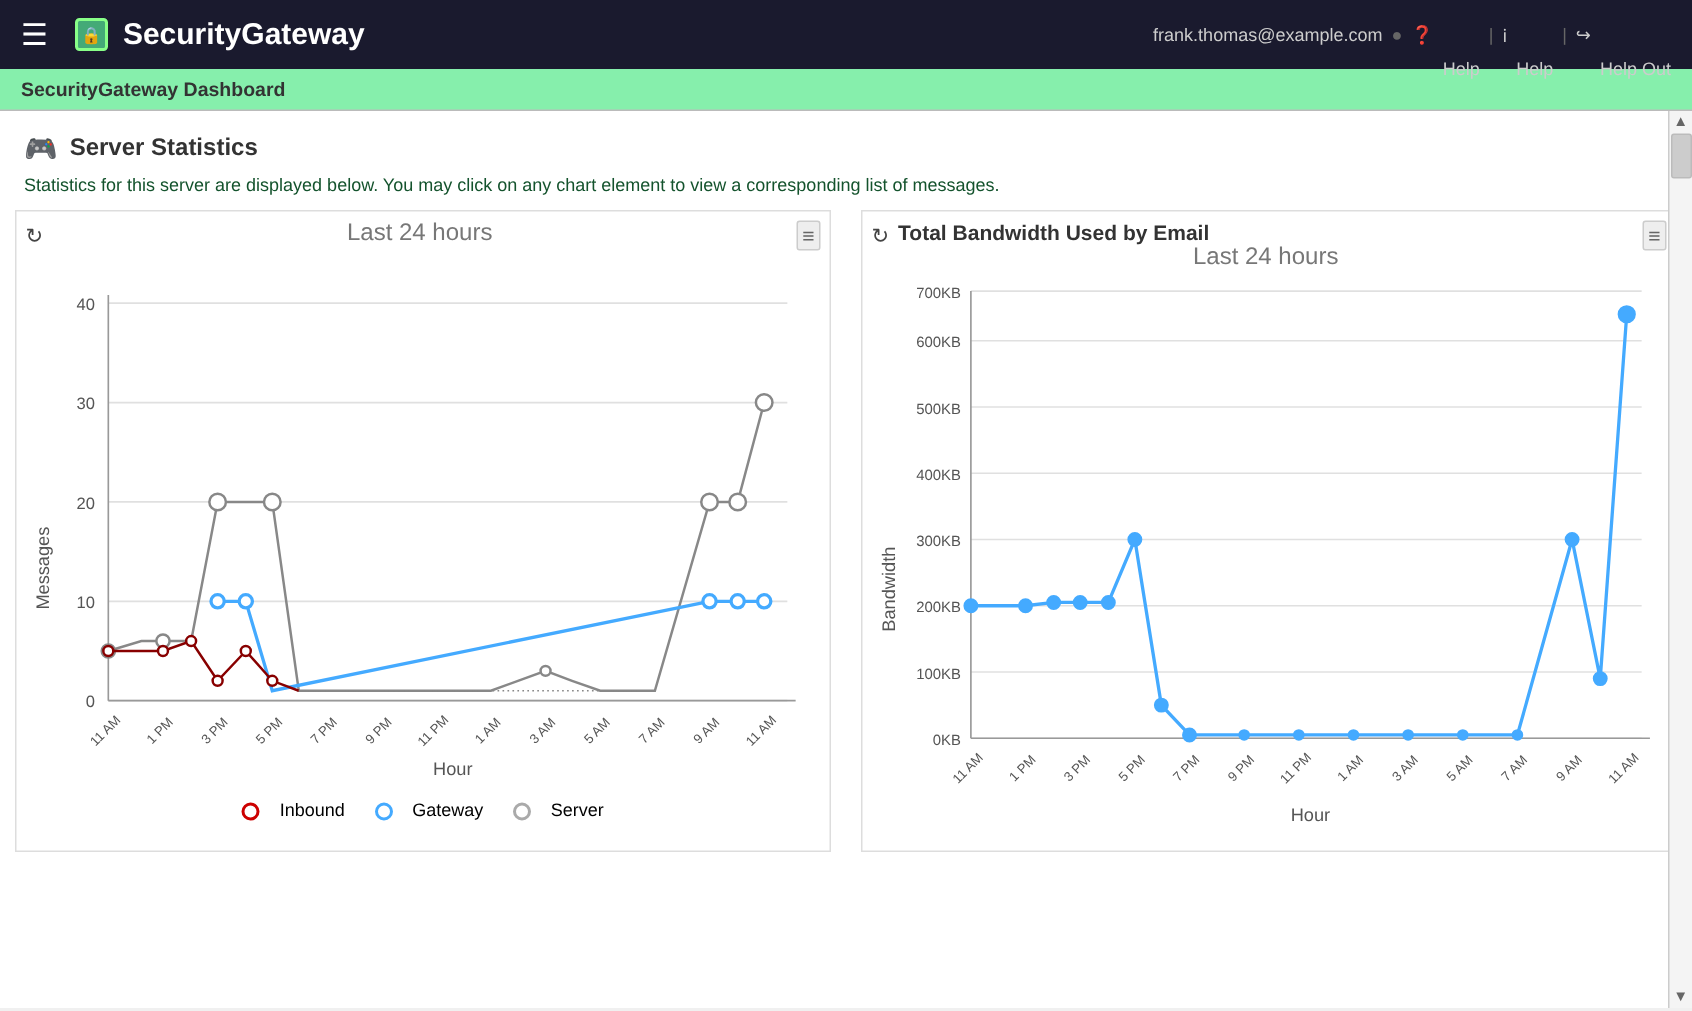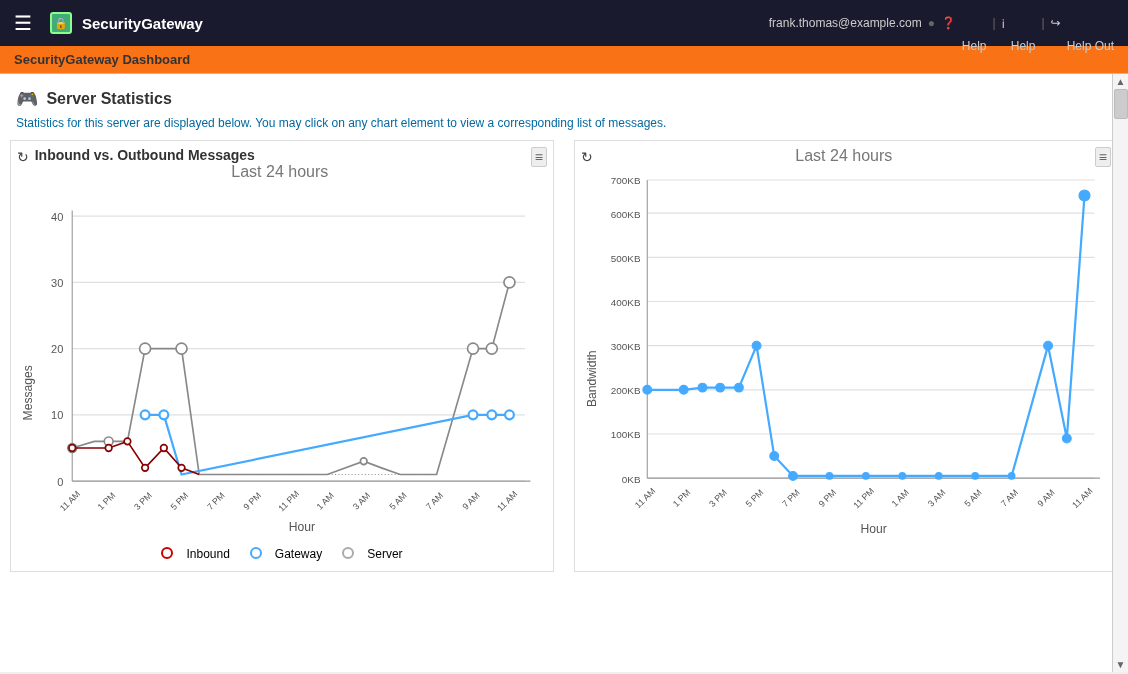--- a/index.html
+++ b/index.html
@@ -12,40 +12,40 @@
       display: flex;
       align-items: center;
       padding: 8px 14px;
       height: 46px;
       gap: 10px;
     }
     .header-logo {
       display: flex;
       align-items: center;
       gap: 6px;
-      font-size: 15px;
+      font-size: 20px;
       font-weight: bold;
       flex: 1;
     }
     .hamburger { font-size: 20px; color: white; cursor: pointer; margin-right: 8px; }
     .shield-icon { background: #4a7; border: 2px solid #8f8; border-radius: 3px; width: 22px; height: 22px; display: flex; align-items: center; justify-content: center; font-size: 11px; }
     .header-right {
       display: flex;
       align-items: center;
       gap: 6px;
       font-size: 12px;
       color: #ccc;
       text-align: center;
     }
     .header-right a { color: #ccc; text-decoration: none; margin-top: 46px; }
     .header-right .separator { color: #666; }
 
     
     .breadcrumb-bar {
-      background: #f97316;
+      background: #86efac;
       padding: 6px 14px;
       font-size: 13px;
       font-weight: bold;
       color: #333;
       border-bottom: 1px solid #bbb;
     }
 
     
     .main-content {
       background: white;
@@ -62,21 +62,21 @@
       gap: 8px;
       padding: 14px 16px 4px 16px;
       font-size: 16px;
       font-weight: bold;
       color: #333;
     }
     .section-icon { font-size: 18px; }
     .section-desc {
       padding: 2px 16px 10px 16px;
       font-size: 12px;
-      color: #0369a1;
+      color: #14532d;
     }
 
     
     .charts-area {
       display: flex;
       padding: 0 10px 10px 10px;
       gap: 20px;
     }
 
     .chart-container {
@@ -108,21 +108,21 @@
     .legend {
       display: flex;
       align-items: center;
       justify-content: center;
       gap: 20px;
       padding: 8px 0 4px 0;
       font-size: 12px;
     }
     .legend-item {
       display: flex;
-      align-items: flex-start;
+      align-items: flex-end;
       gap: 13px;
     }
     .legend-circle {
       width: 12px;
       height: 12px;
       border-radius: 50%;
       border: 2px solid;
       background: white;
     }
 
@@ -162,21 +162,20 @@
     <span>Server Statistics</span>
   </div>
   <div class="section-desc">Statistics for this server are displayed below. You may click on any chart element to view a corresponding list of messages.</div>
 
   <div class="charts-area">
 
     <div class="chart-container">
       <div class="chart-title-row">
         <span class="refresh-icon">↻</span>
         <div class="chart-title-text">
-          <h3>Inbound vs. Outbound Messages</h3>
           <div class="subtitle">Last 24 hours</div>
         </div>
         <span class="menu-icon">≡</span>
       </div>
       <div class="chart-wrap">
         <svg width="100%" viewBox="0 0 480 320">
 
           <text transform="rotate(-90)" x="-190" y="14" font-size="11" fill="#555" text-anchor="middle">Messages</text>
 
           <line x1="50" y1="270" x2="460" y2="270" stroke="#e0e0e0" stroke-width="1"></line>
@@ -289,20 +288,21 @@
           <div class="legend-circle" style="border-color:#aaa;"></div>
           <span>Server</span>
         </div>
       </div>
     </div>
 
     <div class="chart-container">
       <div class="chart-title-row">
         <span class="refresh-icon">↻</span>
         <div class="chart-title-text">
+          <h3>Total Bandwidth Used by Email</h3>
           <div class="subtitle">Last 24 hours</div>
         </div>
         <span class="menu-icon">≡</span>
       </div>
       <div class="chart-wrap">
         <svg width="100%" viewBox="0 0 480 340">
 
           <text transform="rotate(-90)" x="-190" y="14" font-size="11" fill="#555" text-anchor="middle">Bandwidth</text>
 
           <line x1="60" y1="280" x2="465" y2="280" stroke="#e0e0e0" stroke-width="1"></line>

